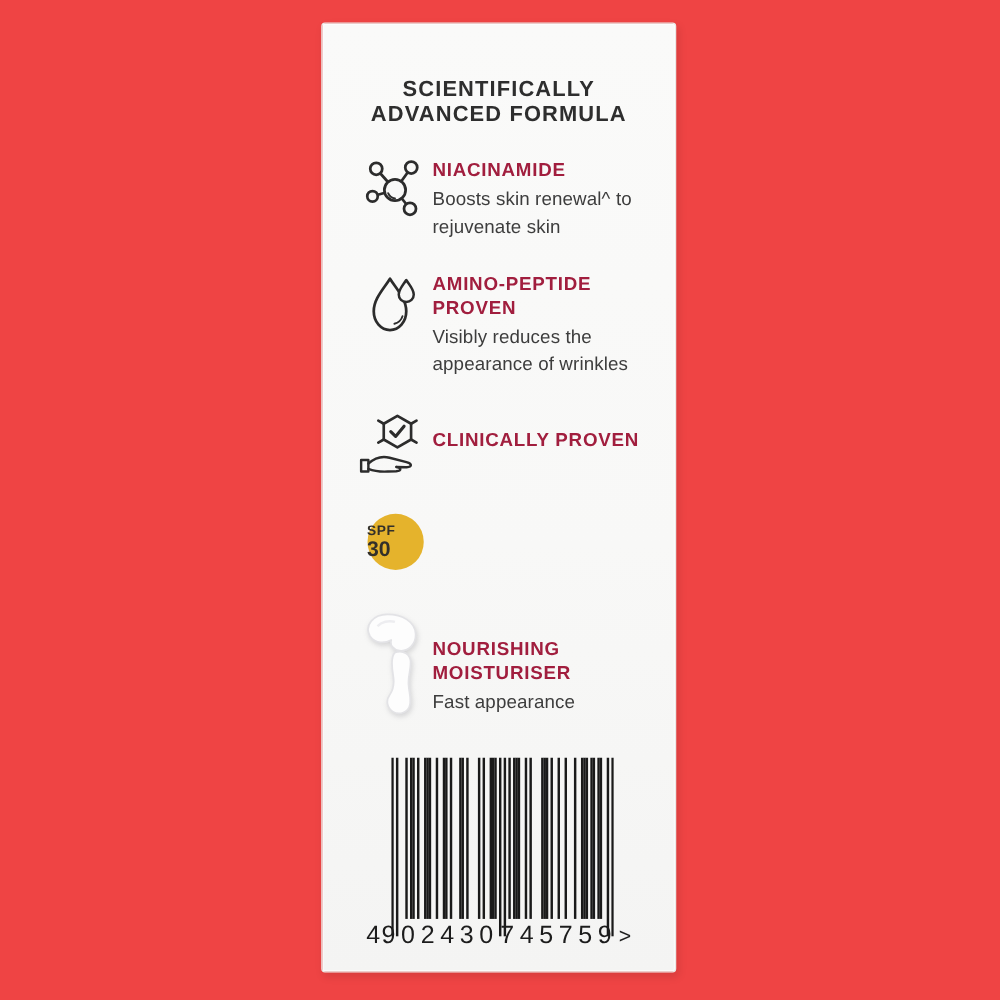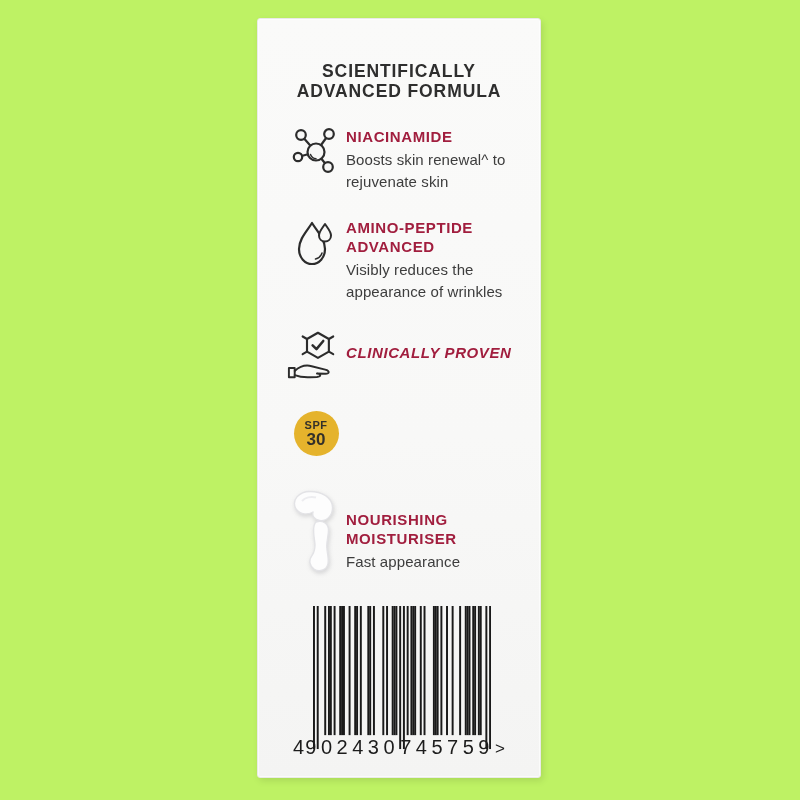--- a/index.html
+++ b/index.html
@@ -5,21 +5,21 @@
   :root{
     --accent:#A11E3E;
     --heading:#2E2E2E;
     --body:#3D3D3D;
     --yellow:#E5B32C;
     --boxbg:#F8F8F7;
   }
   *{box-sizing:border-box;margin:0;padding:0;}
   html,body{width:800px;height:800px;background:#ffffff;overflow:hidden;
     font-family:"Liberation Sans", sans-serif;}
-  .stage{position:relative;width:800px;height:800px;background:#bef264;padding-left:10px;}
+  .stage{position:relative;width:800px;height:800px;background:#ef4444;padding-left:10px;}
   .product-box{
     position:absolute;left:257px;top:18px;width:284px;height:760px;
     background:linear-gradient(180deg,#fafaf9 0%,#f8f8f7 55%,#f4f4f3 100%);
     border:1px solid #eaeae8;border-radius:3px;
     box-shadow:2px 3px 7px rgba(0,0,0,0.10), inset 0 0 0 1px rgba(255,255,255,0.6);
   }
   .panel-header{
     margin:42px auto 0;width:250px;text-align:center;
     font-size:17.5px;line-height:20px;font-weight:bold;
     letter-spacing:0.9px;color:var(--heading);
@@ -30,30 +30,30 @@
   .sec-title{
     font-size:15px;line-height:19px;font-weight:bold;letter-spacing:0.6px;
     color:var(--accent);max-width:160px;margin-bottom:3px;
   }
   .sec-body{
     font-size:15px;line-height:22px;color:var(--body);
     max-width:178px;letter-spacing:0.1px;
   }
   .s1{margin-top:26px;}
   .s2{margin-top:25px;}
-  .s3{margin-top:22px;align-items:center;font-style:italic;}
+  .s3{margin-top:22px;align-items:center;}
   .s3 .sec-title{max-width:200px;}
   .s4{margin-top:26px;}
   .s5{margin-top:33px;align-items:flex-end;}
   .icon-stroke{stroke:#2c2c2c;stroke-width:2.2;fill:none;
     stroke-linecap:round;stroke-linejoin:round;}
   .icon-fillbg{fill:var(--boxbg);}
   .spf-circle{
     width:45px;height:45px;border-radius:50%;background:var(--yellow);
-    display:flex;flex-direction:column;align-items:center;justify-content:center;
+    display:flex;flex-direction:column;justify-content:center;
     color:#33302a;margin-top:2px;
   }
   .spf-top{font-size:11px;font-weight:bold;letter-spacing:0.5px;line-height:11px;}
   .spf-num{font-size:17px;font-weight:bold;line-height:17px;}
   .swirl-svg{filter:drop-shadow(1.5px 2.5px 2px rgba(60,60,70,0.18));}
   .barcode{
     position:relative;width:212px;height:150px;margin:33px auto 0;
   }
   .bars{position:absolute;left:20px;top:0;width:178px;height:148px;}
   .bc-digits{
@@ -99,21 +99,21 @@
       <div class="icon-col">
         <svg width="44" height="52" viewBox="0 0 44 52">
           <g class="icon-stroke">
             <path d="M18 5 C 13 13, 5 21, 5 31 C 5 39.5, 10.8 46, 18 46 C 25.2 46, 31 39.5, 31 31 C 31 21, 23 13, 18 5 Z"></path>
             <path class="icon-fillbg" d="M31 6 C 28.5 10, 25 13.5, 25 17.5 C 25 21.1, 27.7 23.5, 31 23.5 C 34.3 23.5, 37 21.1, 37 17.5 C 37 13.5, 33.5 10, 31 6 Z" style="stroke-width:2"></path>
             <path d="M21.5 41 a 9 9 0 0 0 6.5 -6" style="stroke-width:1.5"></path>
           </g>
         </svg>
       </div>
       <div class="text-col">
-        <div class="sec-title">AMINO-PEPTIDE ADVANCED</div>
+        <div class="sec-title">AMINO-PEPTIDE PROVEN</div>
         <div class="sec-body">Visibly reduces the appearance of wrinkles</div>
       </div>
     </div>
 
     <div class="section s3">
       <div class="icon-col">
         <svg width="62" height="58" viewBox="0 0 62 58">
           <g class="icon-stroke">
             <path d="M33 7 L44.3 13.5 L44.3 26.5 L33 33 L21.7 26.5 L21.7 13.5 Z"></path>
             <line x1="21.7" y1="13.5" x2="17.2" y2="10.9"></line>

